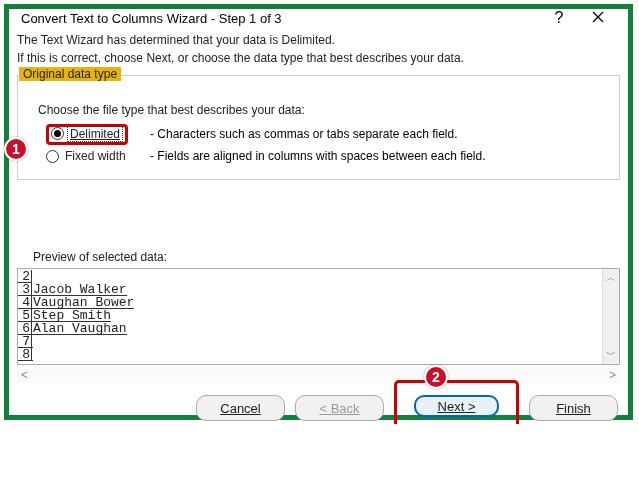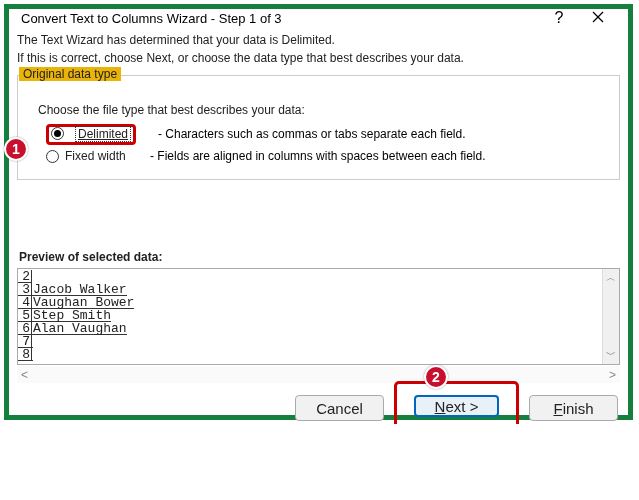--- a/index.html
+++ b/index.html
@@ -92,29 +92,28 @@
     width: 72px;
     padding: 1px 2px;
   }
   .radio-desc { color: #000000; }
   .delimited-box {
     border: 3px solid #c00;
     border-radius: 4px;
     padding: 0 3px 1px 2px;
     display: inline-flex;
     align-items: center;
-    gap: 8px;
   }
   .delimited-box .radio-label {
     width: auto;
     outline: 1px dotted #333;
     padding: 0 2px;
   }
   .gap { height: 70px; }
-  .preview-label { margin: 0 0 4px 2px; font-weight: bold; }
+  .preview-label { margin: 0 0 4px 16px; }
   .preview-box {
     border: 1px solid #aaa;
     height: 97px;
     display: flex;
     background: #fff;
     font-family: "Courier New", monospace;
     font-size: 13px;
   }
   .preview-rows {
     flex: 1;
@@ -167,23 +166,24 @@
     padding: 12px 10px 12px 0;
   }
   .btn {
     width: 89px;
     height: 26px;
     border: 1px solid #aaa;
     background: #f1f1f1;
     display: inline-flex;
     align-items: center;
     justify-content: center;
-    font-size: 15px;
+    font-size: 13px;
     color: #222;
-    border-radius: 4px;
+    border-radius: 10px;
+    text-decoration: underline;
   }
   .btn.disabled { color: #999; }
   .btn-callout {
     border: 3px solid #c00;
     border-radius: 5px;
     padding: 17px;
   }
   .btn-callout .btn {
     border: 2px solid #0066c0;
     background: #e8f0f8;
@@ -291,20 +291,23 @@
     <div class="hscroll">
       <span>&lt;</span>
       <span>&gt;</span>
     </div>
 
     <div class="callout-badge" style="left:-5px; top:110px;">1</div>
   </div>
 
   <div class="buttonbar">
     <span class="btn">Cancel</span>
+    <span class="btn disabled">
+          <span>&lt; <span class="u">B</span>ack</span>
+        </span>
     <span style="position:relative;">
       <span class="callout-badge" style="left:30px; top:-30px;">2</span>
       <span class="btn-callout">
         <span class="btn">
               <span><span class="u">N</span>ext &gt;</span>
             </span>
       </span>
     </span>
     <span class="btn"><span class="u">F</span>inish</span>
   </div>

